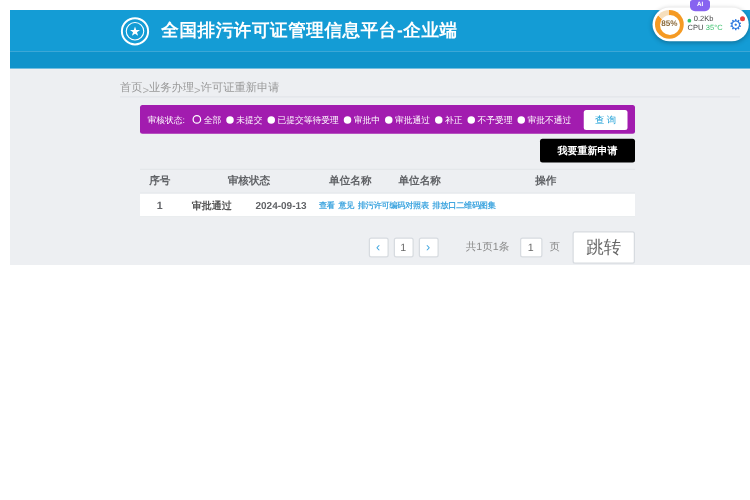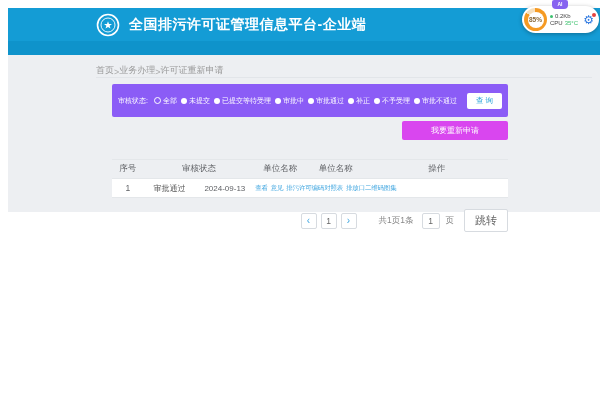--- a/index.html
+++ b/index.html
@@ -67,43 +67,43 @@
     position:absolute;left:96px;top:60px;width:496px;height:17px;
     font-size:9px;color:#999;display:flex;align-items:flex-end;gap:0;
     border-bottom:1px solid #e2e5e9;
   }
   .crumb{color:#999;}
   .crumb-sep{color:#aaa;}
   
   .main{position:absolute;left:112px;top:84px;width:396px;}
   
   .filter-bar{
-    height:33px;background:#8b5cf6;border-radius:2px;
+    height:23px;background:#a21caf;border-radius:2px;
     display:flex;align-items:center;padding:0 6px;color:#fff;font-size:7px;
     white-space:nowrap;
   }
   .filter-label{margin-right:2px;}
   .radio-opt{display:flex;align-items:center;margin-left:4px;cursor:pointer;}
   .radio-dot{
     width:6px;height:6px;border-radius:50%;background:#fff;margin-right:2px;
     box-sizing:border-box;flex:0 0 auto;
   }
   .radio-opt.selected .radio-dot{background:transparent;border:1.5px solid #fff;width:7px;height:7px;}
   .search-btn{
     margin-left:auto;background:#fff;color:#149cd5;border:none;border-radius:2px;
     font-size:7.5px;padding:3px 9px;cursor:pointer;font-family:inherit;
   }
   
   .reapply-row{display:flex;justify-content:flex-end;margin-top:4px;}
   .reapply-btn{
-    background:#d946ef;color:#fff;border:none;border-radius:2px;
-    font-size:8px;padding:4px 29px;cursor:pointer;font-family:inherit;
-  }
-  
-  .table{margin-top:19px;width:100%;}
+    background:#000000;color:#fff;border:none;border-radius:2px;
+    font-size:8px;padding:4px 14px;cursor:pointer;font-family:inherit;font-weight:bold;
+  }
+  
+  .table{margin-top:5px;width:100%;font-weight:bold;}
   .t-row{display:flex;align-items:center;height:18px;}
   .t-head{border-top:1px solid #e4e7ea;border-bottom:1px solid #e4e7ea;}
   .t-head .t-cell{color:#606266;font-size:8.5px;}
   .t-data{background:#fff;border-bottom:1px solid #e4e7ea;}
   .t-cell{text-align:center;overflow:visible;white-space:nowrap;}
   .c1{width:8%;}.c2{width:28%;}.c3{width:13%;}.c4{width:15%;}.c5{width:36%;}
   .cell-index{font-size:8.5px;color:#606266;}
   .cell-company{font-size:7.5px;color:#42a7e0;cursor:pointer;letter-spacing:-0.2px;}
   .cell-status{font-size:8px;color:#555;}
   .cell-date{font-size:8px;color:#606266;}
@@ -122,21 +122,21 @@
   .pg-num{color:#666;font-size:8.5px;}
   .pg-summary{margin-left:18px;}
   .jump-input{
     width:16px;height:14px;box-sizing:content-box;border:1px solid #d7dbe0;border-radius:2px;
     text-align:center;font-size:8.5px;color:#666;margin-left:4px;background:#fff;
     font-family:inherit;padding:0;
   }
   .jump-unit{margin-left:2px;}
   .jump-btn{
     margin-left:6px;border:1px solid #d7dbe0;background:#fff;color:#666;
-    border-radius:2px;font-size:11px;padding:3px 10px;cursor:pointer;font-family:inherit;
+    border-radius:2px;font-size:14px;padding:3px 10px;cursor:pointer;font-family:inherit;
   }
 </style>
 </head>
 <body>
 
 <div class="header">
   <svg class="logo" viewBox="0 0 24 24">
     <circle cx="12" cy="12" r="10.5" fill="none" stroke="#ffffff" stroke-width="1.6"></circle>
     <circle cx="12" cy="12" r="7" fill="none" stroke="#ffffff" stroke-width="0.9"></circle>
     <path d="M12 8.2 L13 11 L16 11 L13.6 12.8 L14.5 15.6 L12 13.9 L9.5 15.6 L10.4 12.8 L8 11 L11 11 Z" fill="#ffffff"></path>

